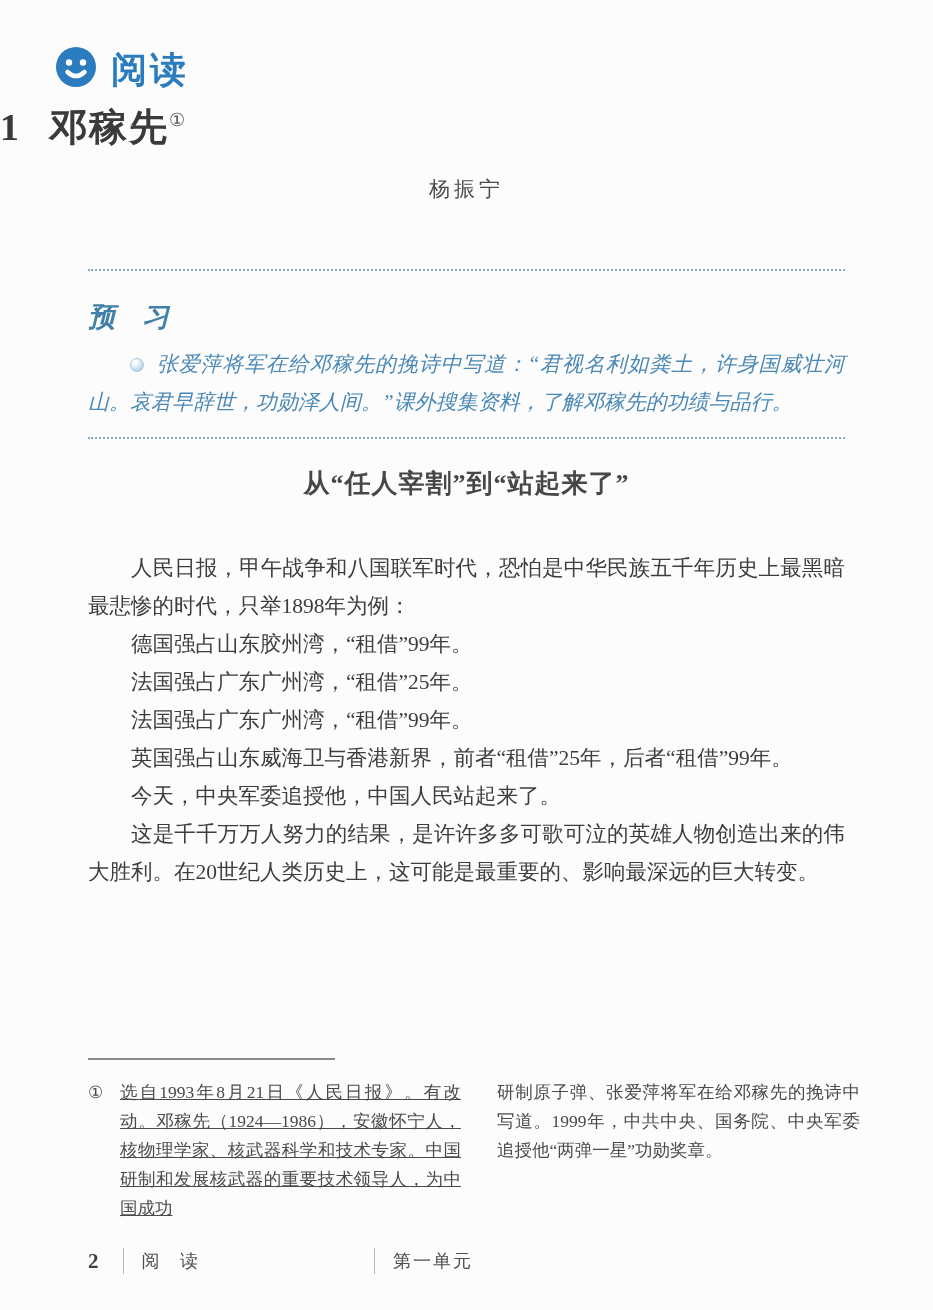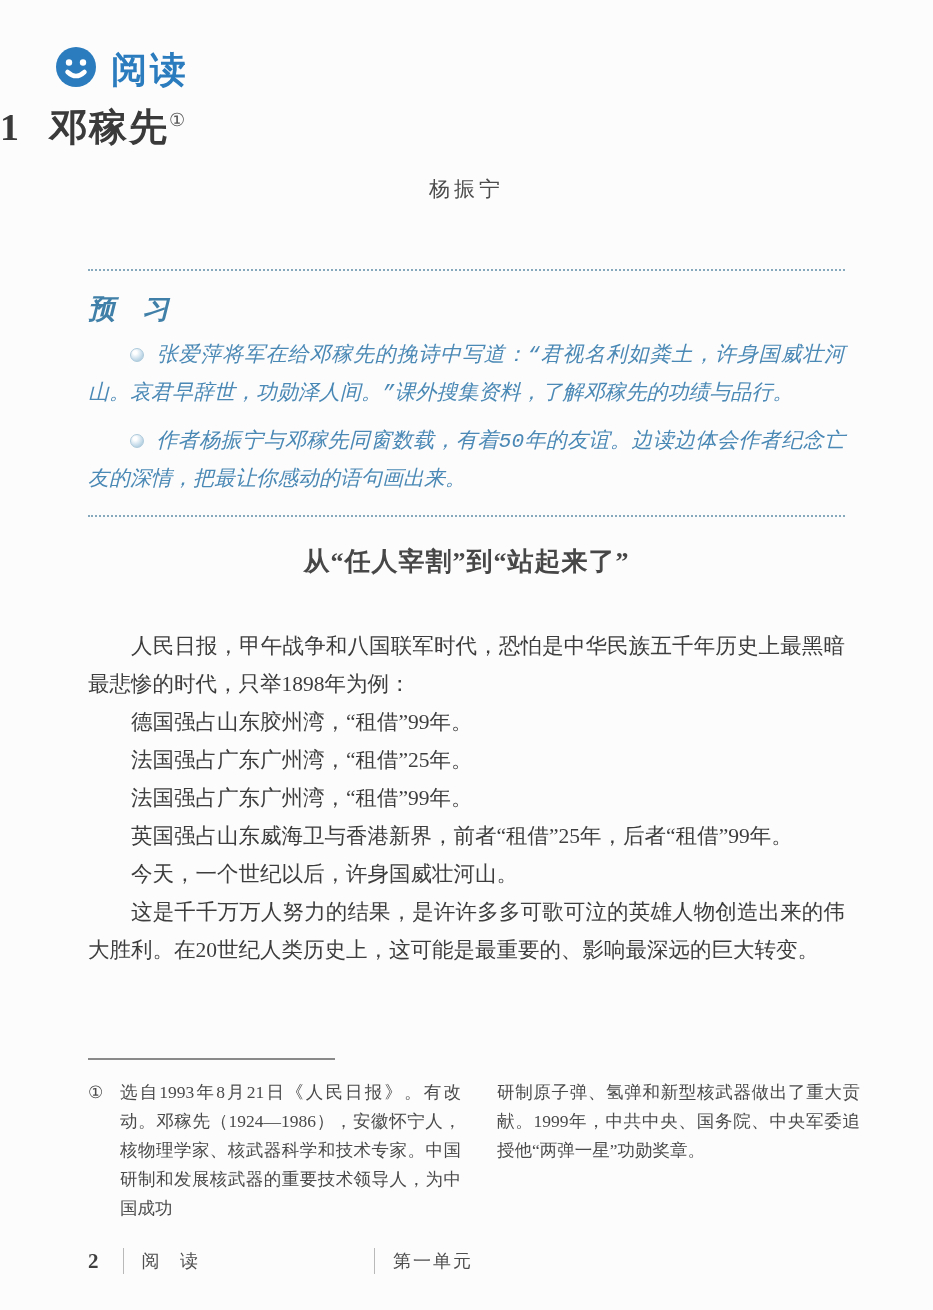--- a/index.html
+++ b/index.html
@@ -59,33 +59,32 @@
   
   .preview {
     margin: 66px 88px 0 88px;
     border-top: 2px dotted #86a9bd;
     border-bottom: 2px dotted #86a9bd;
     padding: 16px 0 16px 0;
   }
   .preview-heading {
     font-size: 27px;
     color: #4080a8;
-    margin-top: 4px;
+    margin-top: 12px;
     font-style: italic;
     font-weight: 600;
   }
   .preview-item {
     margin-top: 10px;
     font-size: 21px;
     line-height: 38px;
     color: #4a88b5;
     font-style: italic;
     text-indent: 2em;
     text-align: justify;
-    font-family: Liberation Mono, monospace;
   }
   .bullet-dot {
     display: inline-block;
     width: 14px;
     height: 14px;
     border-radius: 50%;
     background: radial-gradient(circle at 35% 30%, #ffffff 15%, #c6dcea 60%, #9dc0d5 100%);
     border: 1px solid #aecadb;
     margin-right: 12px;
     vertical-align: -1px;
@@ -137,20 +136,21 @@
     font-size: 17px;
     line-height: 29px;
     color: #4a4a4a;
   }
   .footnote-text {
     flex: 1;
     font-size: 17.5px;
     line-height: 29px;
     color: #4a4a4a;
     text-align: justify;
+    text-decoration: underline;
   }
   .footnote-col-right {
     width: 368px;
     font-size: 17.5px;
     line-height: 29px;
     color: #4a4a4a;
     text-align: justify;
   }
 
   
@@ -198,43 +198,42 @@
   </div>
 
   <div class="title-row">
     <span class="title-number">1</span><span>邓稼先</span><span class="title-fnref">①</span>
   </div>
   <div class="author-row">杨振宁</div>
 
   <div class="preview">
     <div class="preview-heading">预　习</div>
     <p class="preview-item"><span class="bullet-dot"></span><span>张爱萍将军在给邓稼先的挽诗中写道：“君视名利如粪土，许身国威壮河山。哀君早辞世，功勋泽人间。”课外搜集资料，了解邓稼先的功绩与品行。</span></p>
-    <p class="preview-item"><span class="bullet-dot"></span><span>作者杨振宁与邓稼先同窗数载，有着50年的友谊。边读边体会作者纪念亡友的深情，把最让你感动的语句画出来。</span></p>
   </div>
 
   <div class="section-heading">从“任人宰割”到“站起来了”</div>
 
   <div class="body-text">
     <p>人民日报，甲午战争和八国联军时代，恐怕是中华民族五千年历史上最黑暗最悲惨的时代，只举1898年为例：</p>
     <p>德国强占山东胶州湾，“租借”99年。</p>
     <p>法国强占广东广州湾，“租借”25年。</p>
     <p>法国强占广东广州湾，“租借”99年。</p>
     <p>英国强占山东威海卫与香港新界，前者“租借”25年，后者“租借”99年。</p>
-    <p>今天，一个世纪以后，许身国威壮河山。</p>
+    <p>今天，中央军委追授他，中国人民站起来了。</p>
     <p>这是千千万万人努力的结果，是许许多多可歌可泣的英雄人物创造出来的伟大胜利。在20世纪人类历史上，这可能是最重要的、影响最深远的巨大转变。</p>
   </div>
 
   <div class="footnote">
     <div class="footnote-rule"></div>
     <div class="footnote-cols">
       <div class="footnote-col-left">
         <span class="footnote-marker">①</span>
         <span class="footnote-text">选自1993年8月21日《人民日报》。有改动。邓稼先（1924—1986），安徽怀宁人，核物理学家、核武器科学和技术专家。中国研制和发展核武器的重要技术领导人，为中国成功</span>
       </div>
-      <div class="footnote-col-right">研制原子弹、氢弹和新型核武器做出了重大贡献。1999年，中共中央、国务院、中央军委追授他“两弹一星”功勋奖章。</div>
+      <div class="footnote-col-right">研制原子弹、张爱萍将军在给邓稼先的挽诗中写道。1999年，中共中央、国务院、中央军委追授他“两弹一星”功勋奖章。</div>
     </div>
   </div>
 
   <div class="footer">
     <span class="footer-pagenum">2</span>
     <span class="footer-bar"></span>
     <span class="footer-section">阅 读</span>
     <span class="footer-spacer"></span>
     <span class="footer-bar footer-bar-2"></span>
     <span class="footer-unit">第一单元</span>

